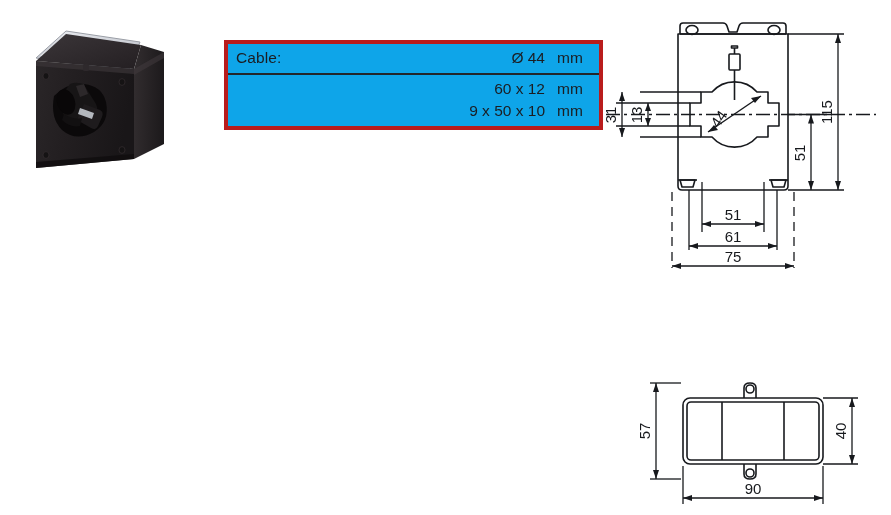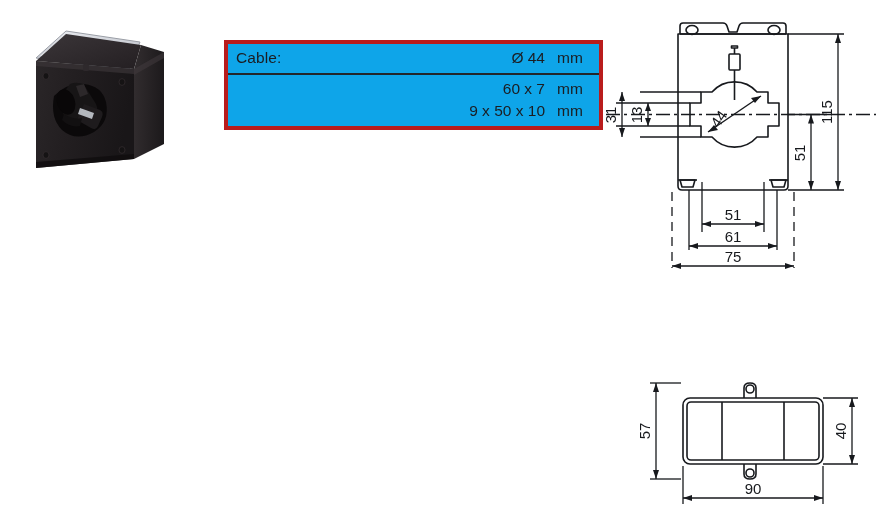--- a/index.html
+++ b/index.html
@@ -181,21 +181,21 @@
       <div class="valline">
         <span class="val">Ø 44</span>
         <span class="unit">mm</span>
       </div>
     </div>
   </div>
 
   <div class="row">
     <div class="values">
       <div class="valline">
-        <span class="val">60 x 7</span>
+        <span class="val">60 x 12</span>
         <span class="unit">mm</span>
       </div>
       <div class="valline">
         <span class="val">9 x 50 x 10</span>
         <span class="unit">mm</span>
       </div>
     </div>
   </div>
 
 </div>

